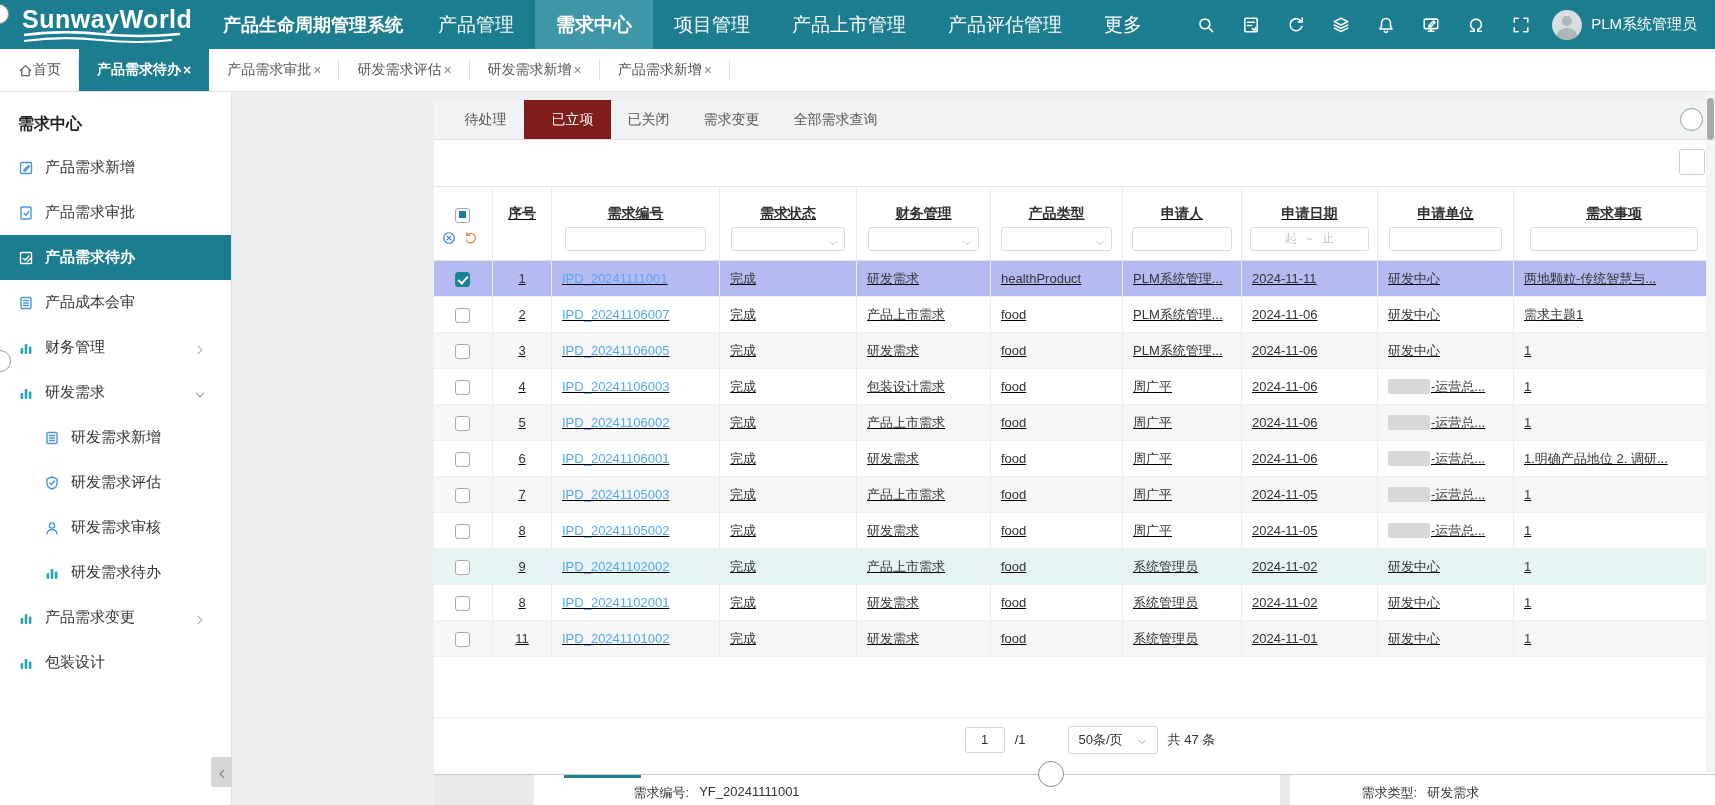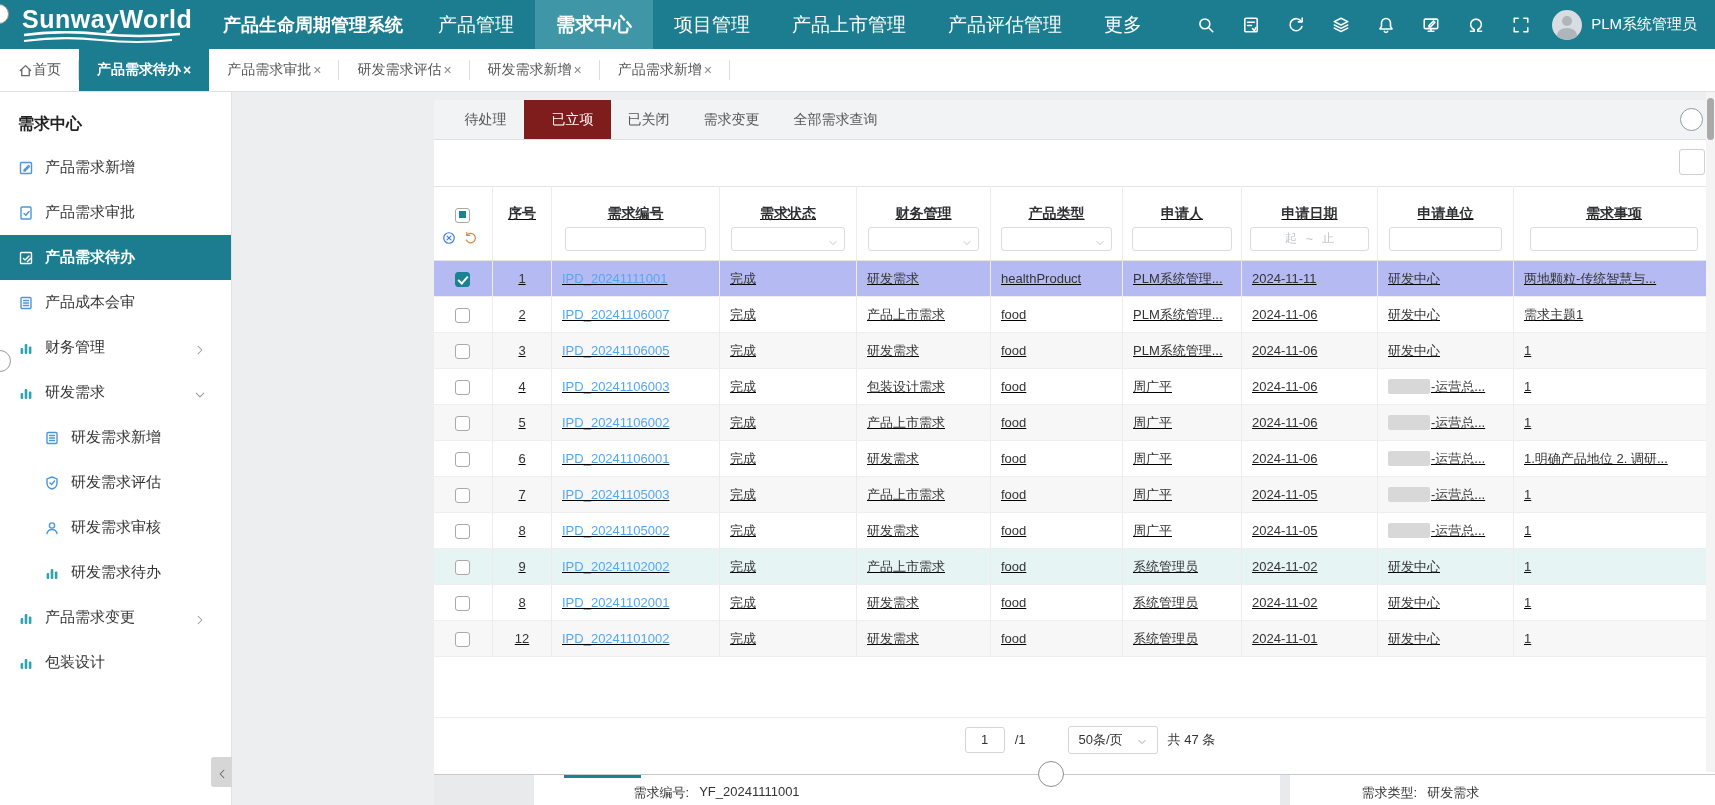--- a/index.html
+++ b/index.html
@@ -589,21 +589,21 @@
                 <td class="cell">完成</td>
                 <td class="cell">研发需求</td>
                 <td class="cell">food</td>
                 <td class="cell">系统管理员</td>
                 <td class="cell">2024-11-02</td>
                 <td class="cell">研发中心</td>
                 <td class="cell">1</td>
               </tr>
               <tr class="r-stripe">
                 <td class="cell center"><span class="cb"></span></td>
-                <td class="cell center">12</td>
+                <td class="cell center">11</td>
                 <td class="cell"><a class="id-link">IPD_20241101002</a></td>
                 <td class="cell">完成</td>
                 <td class="cell">研发需求</td>
                 <td class="cell">food</td>
                 <td class="cell">系统管理员</td>
                 <td class="cell">2024-11-01</td>
                 <td class="cell">研发中心</td>
                 <td class="cell">1</td>
               </tr>
             </tbody>

